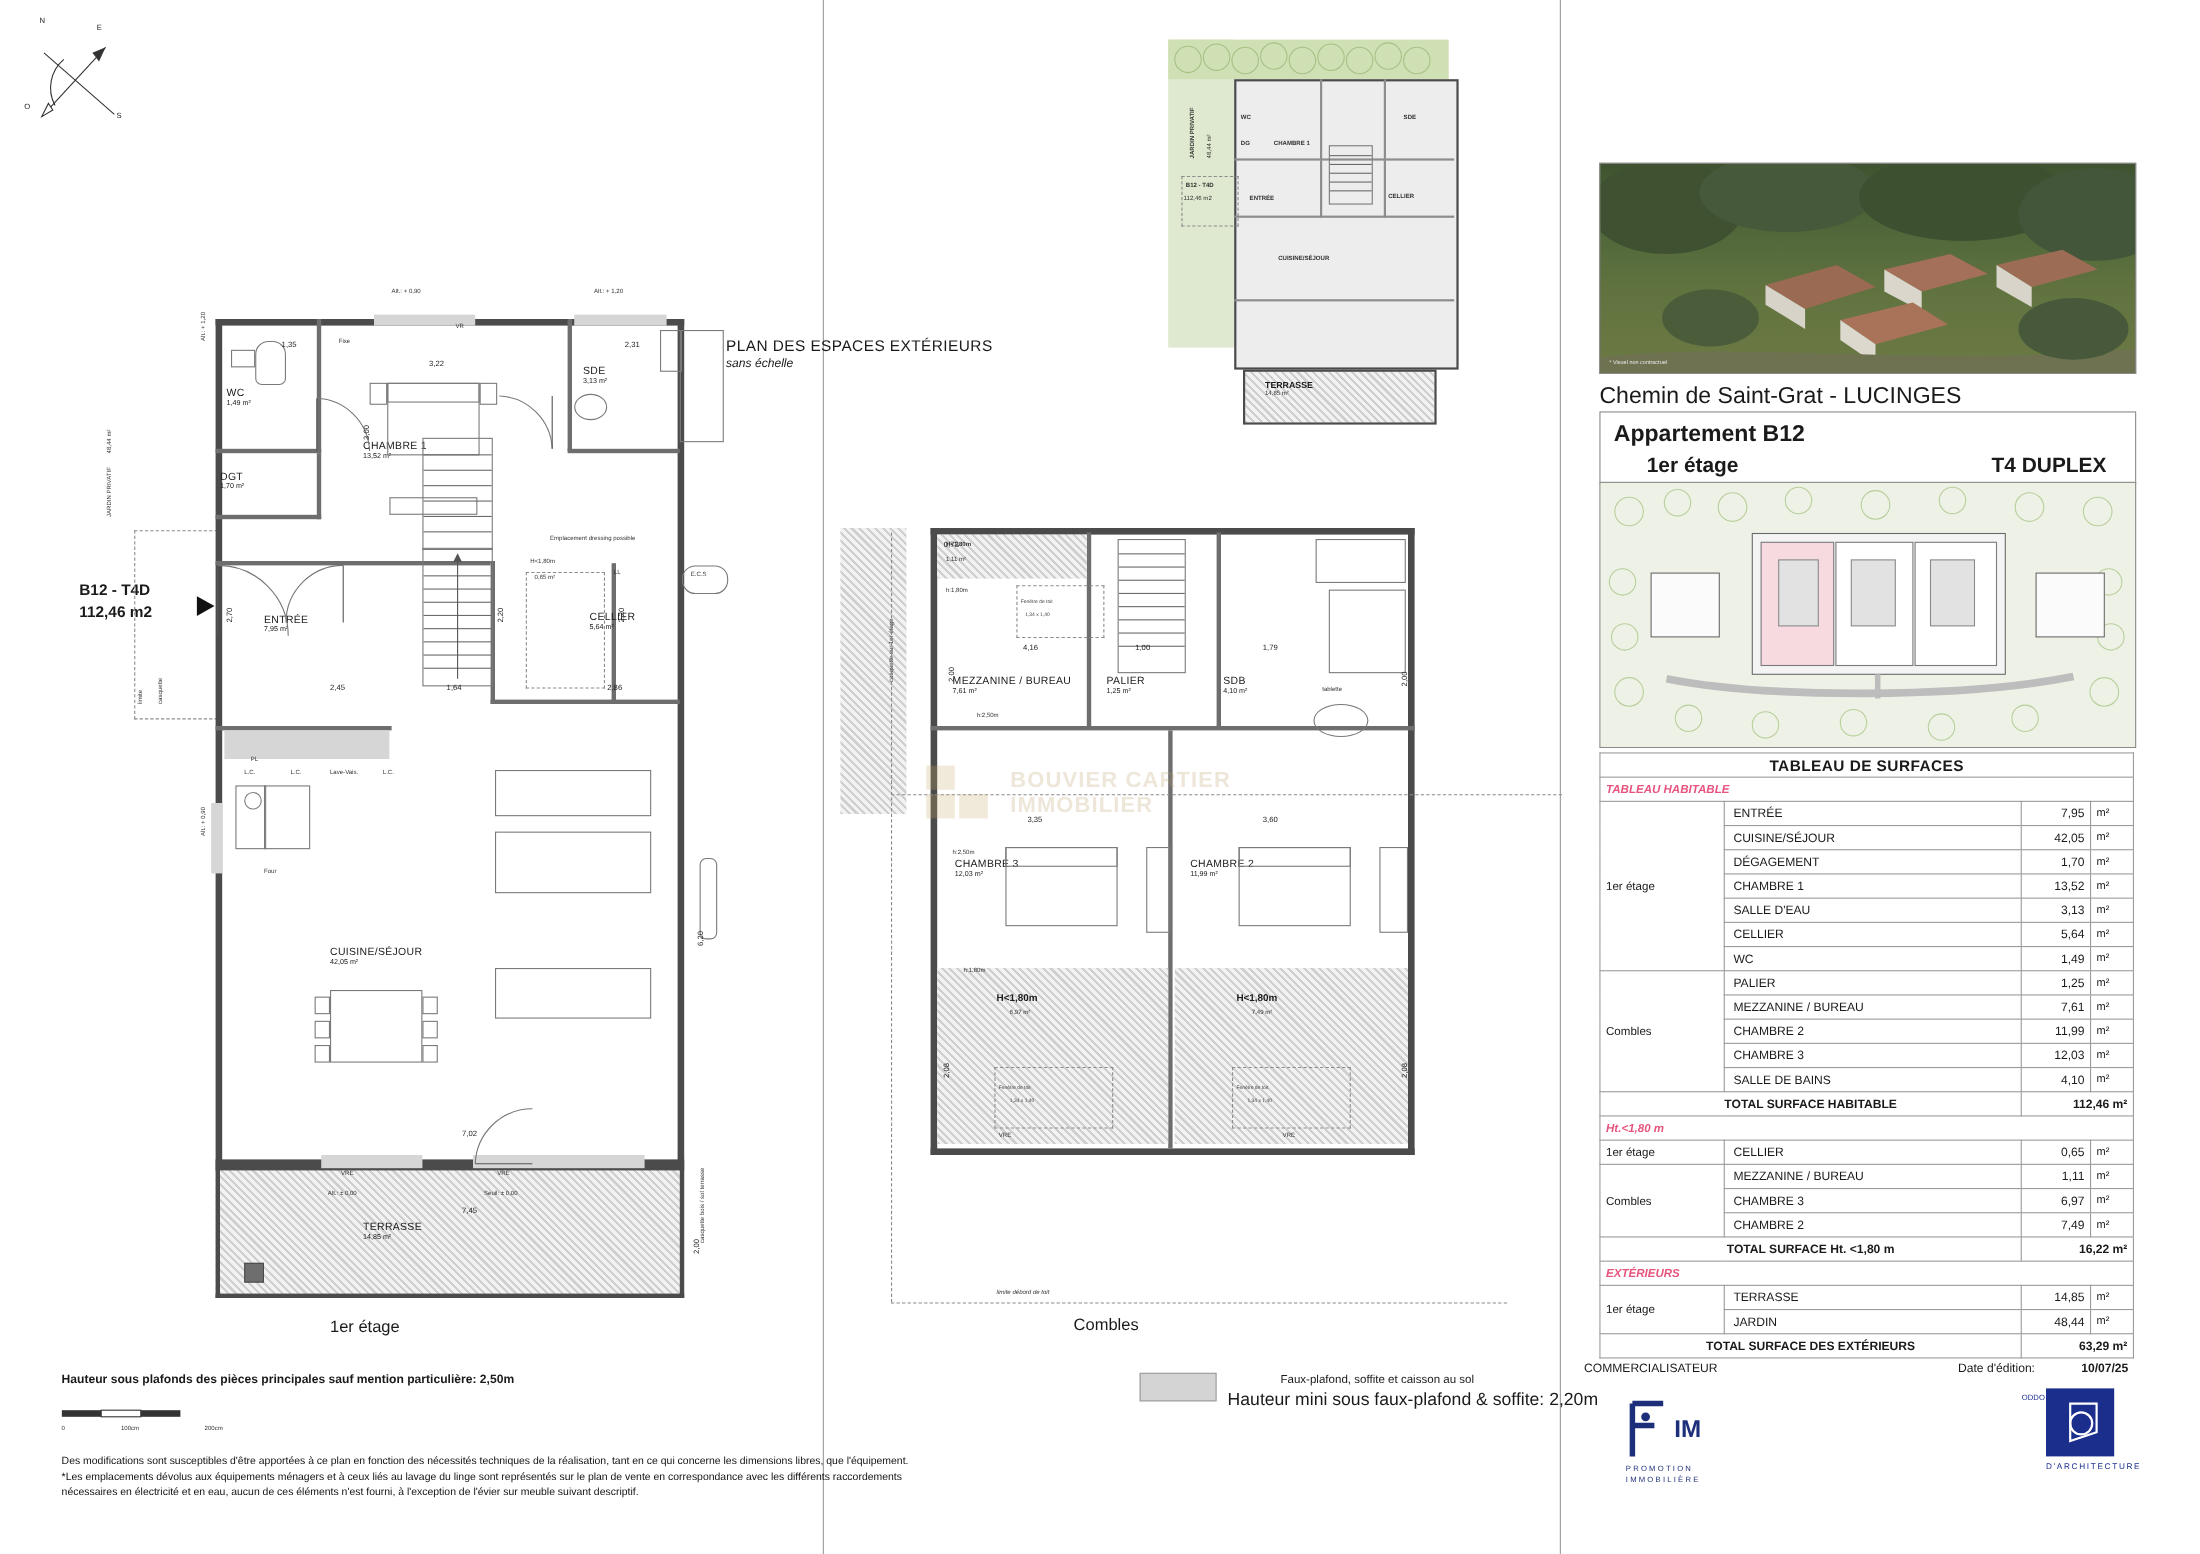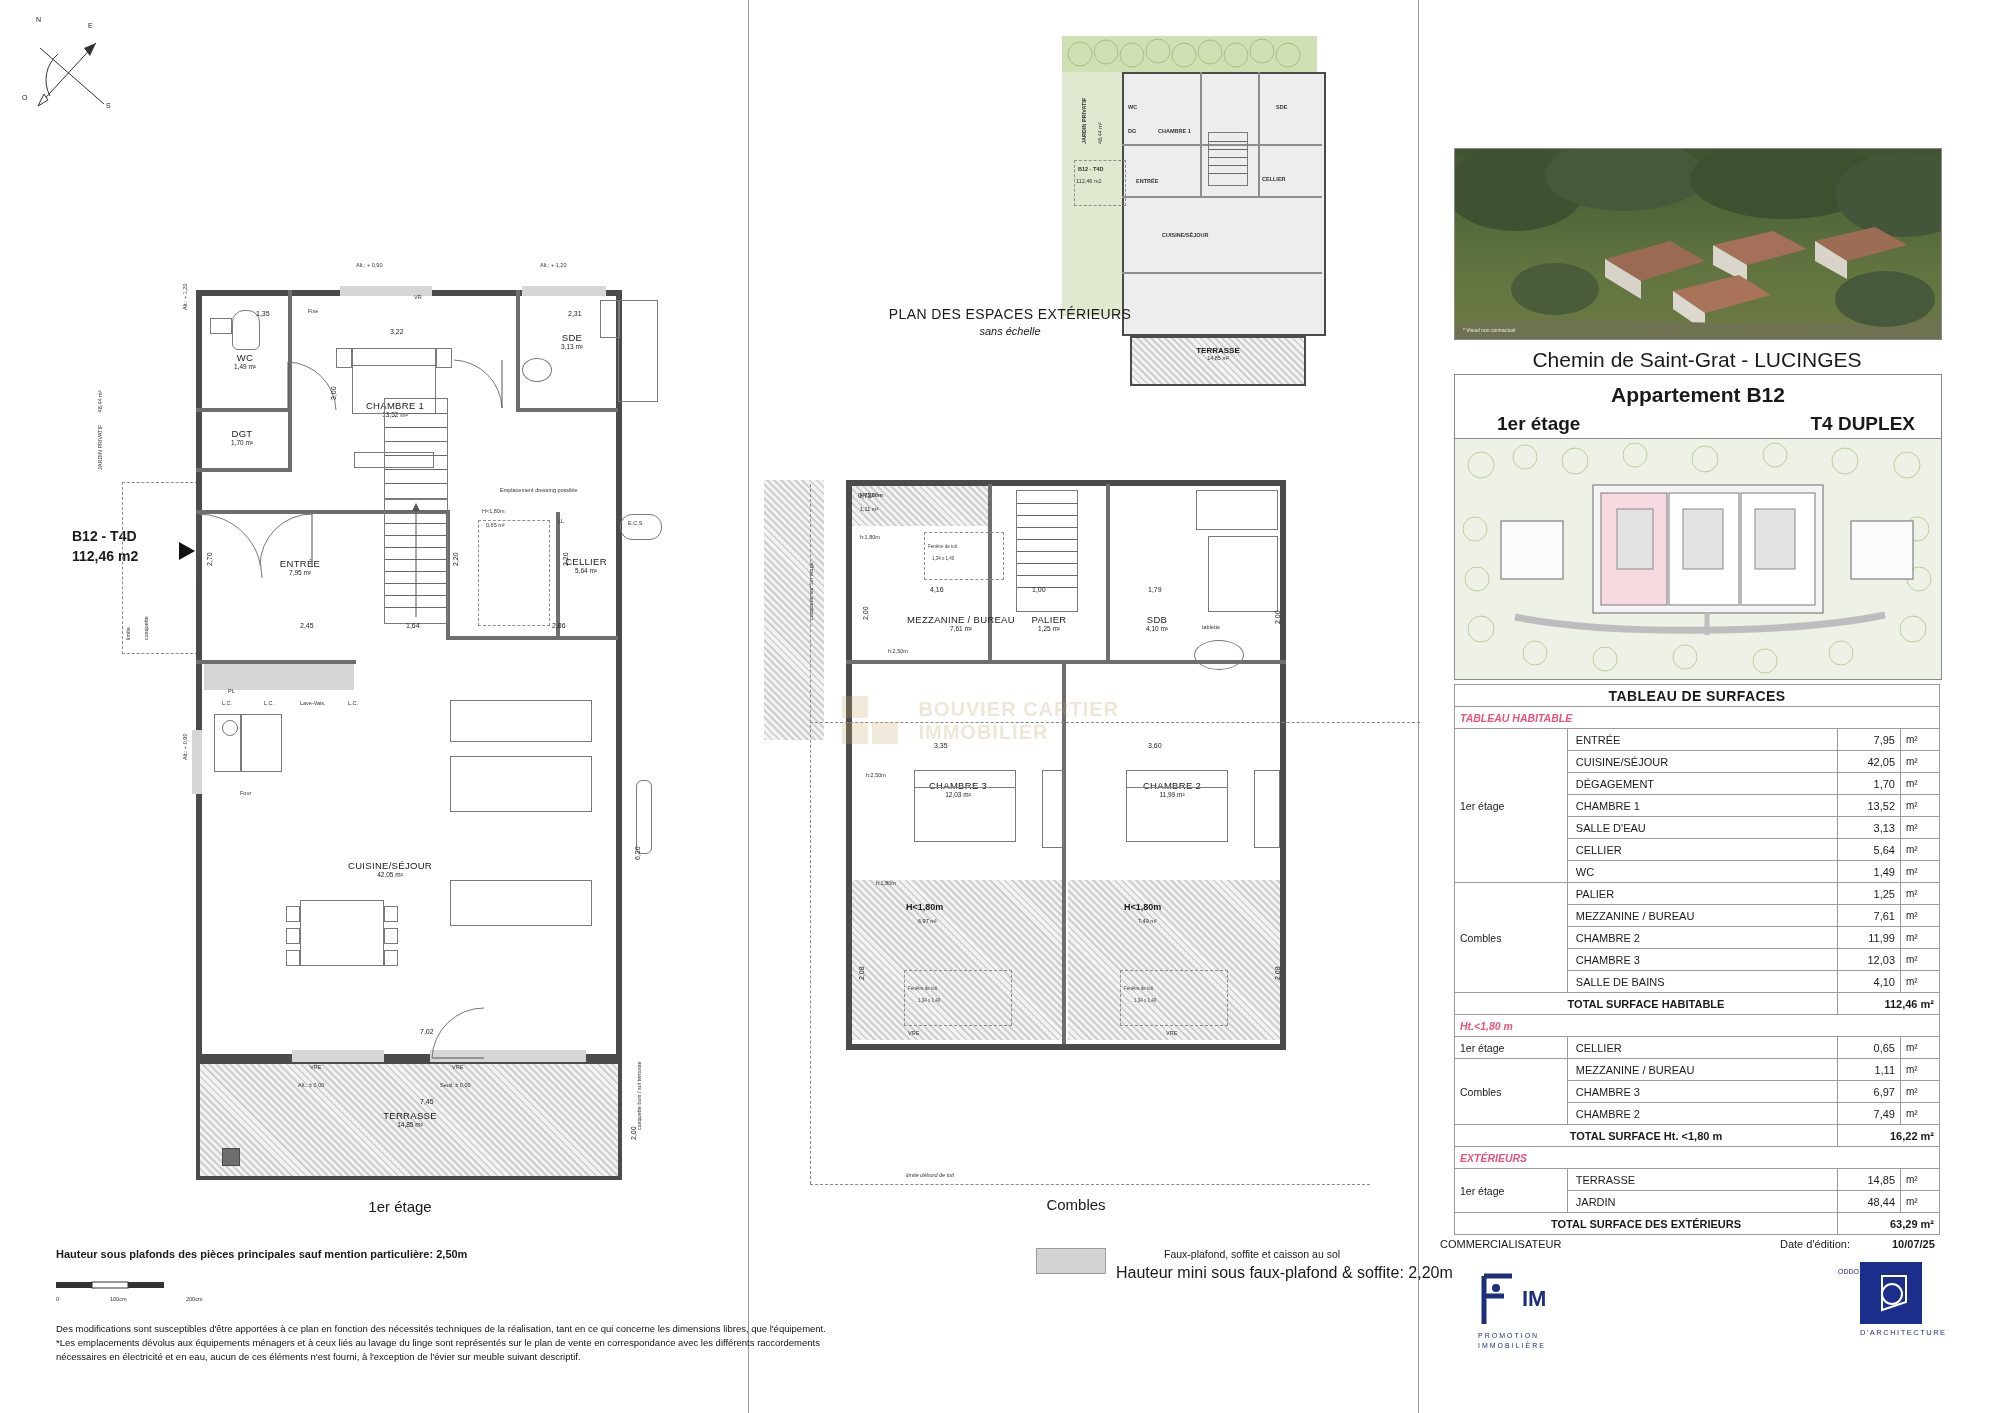--- a/index.html
+++ b/index.html
@@ -1,21 +1,21 @@
 <!DOCTYPE html>
 <html><head>
 <meta charset="utf-8">
 <style>
   html,body{margin:0;padding:0;background:#ffffff;}
   body{width:2000px;height:1413px;position:relative;font-family:"Liberation Sans",sans-serif;color:#1a1a1a;overflow:hidden;}
   .page{position:absolute;inset:0;}
   .divider-v{position:absolute;top:0;bottom:0;width:1px;background:#9a9a9a;}
   
   .t{position:absolute;white-space:nowrap;}
-  .tc{position:absolute;text-align:center;}
+  .tc{position:absolute;text-align:left;}
   .tiny{font-size:7px;}
   .xtiny{font-size:5.5px;color:#333;}
   .rm{font-size:9.5px;letter-spacing:.3px;}
   .rmsub{font-size:6.5px;}
   .dim{font-size:7px;color:#222;}
   
   .wall{position:absolute;background:#4b4b4b;}
   .wallL{position:absolute;background:#6e6e6e;}
   .thin{position:absolute;background:#8d8d8d;}
   .hatch{position:absolute;background:
@@ -513,21 +513,21 @@
           <ellipse cx="100" cy="140" rx="44" ry="26" fill="#4a5c3a"></ellipse>
           <ellipse cx="430" cy="150" rx="50" ry="28" fill="#47593a"></ellipse>
         </g>
       </svg>
       <div class="t" style="left:8px;bottom:4px;font-size:5px;color:#e8e8e8;top:178px;">* Visuel non contractuel</div>
     </div>
 
     <div class="tc" style="left:14px;top:348px;width:486px;font-size:21px;">Chemin de Saint-Grat - LUCINGES</div>
 
     <div class="panel" style="left:14px;top:374px;width:486px;height:64px;">
-      <div class="tc" style="left:0;top:8px;width:486px;font-size:21px;font-weight:bold;">Appartement B12</div>
+      <div class="tc" style="left:12px;top:8px;width:486px;font-size:21px;font-weight:bold;">Appartement B12</div>
       <div class="t" style="left:42px;top:38px;font-size:19px;font-weight:bold;">1er étage</div>
       <div class="t" style="right:26px;top:38px;font-size:19px;font-weight:bold;">T4 DUPLEX</div>
     </div>
 
     <div class="panel site" style="left:14px;top:438px;width:486px;height:240px;">
       <svg style="position:absolute;left:0;top:0;" width="486" height="240">
         <rect x="0" y="0" width="486" height="240" fill="#eef1e6"></rect>
 
         <g fill="none" stroke="#b9cf9c">
           <circle cx="26" cy="26" r="13"></circle>

